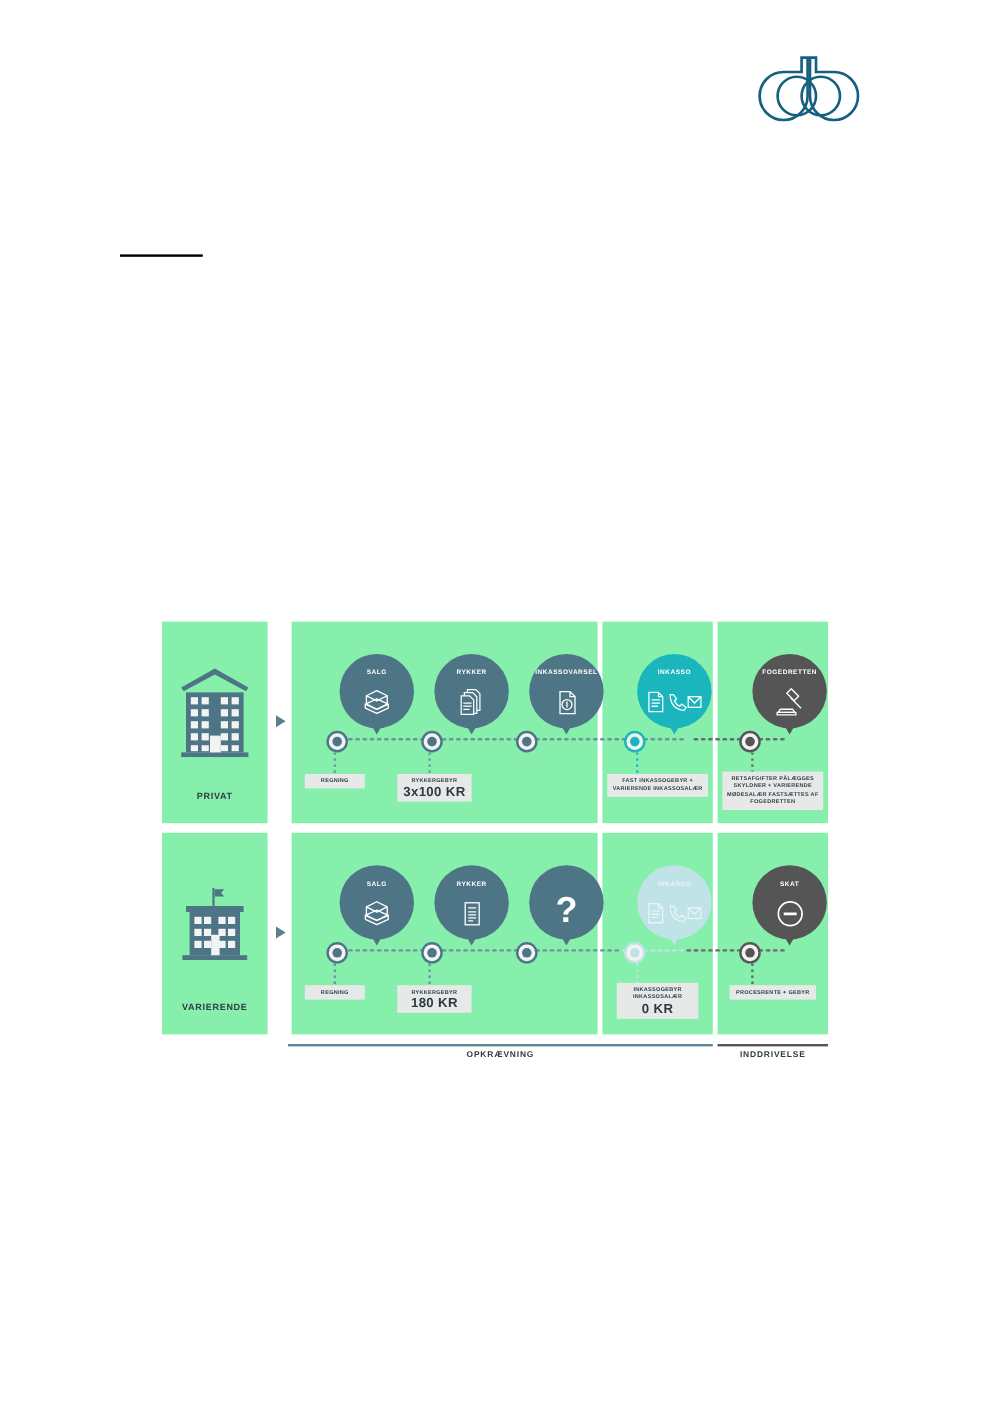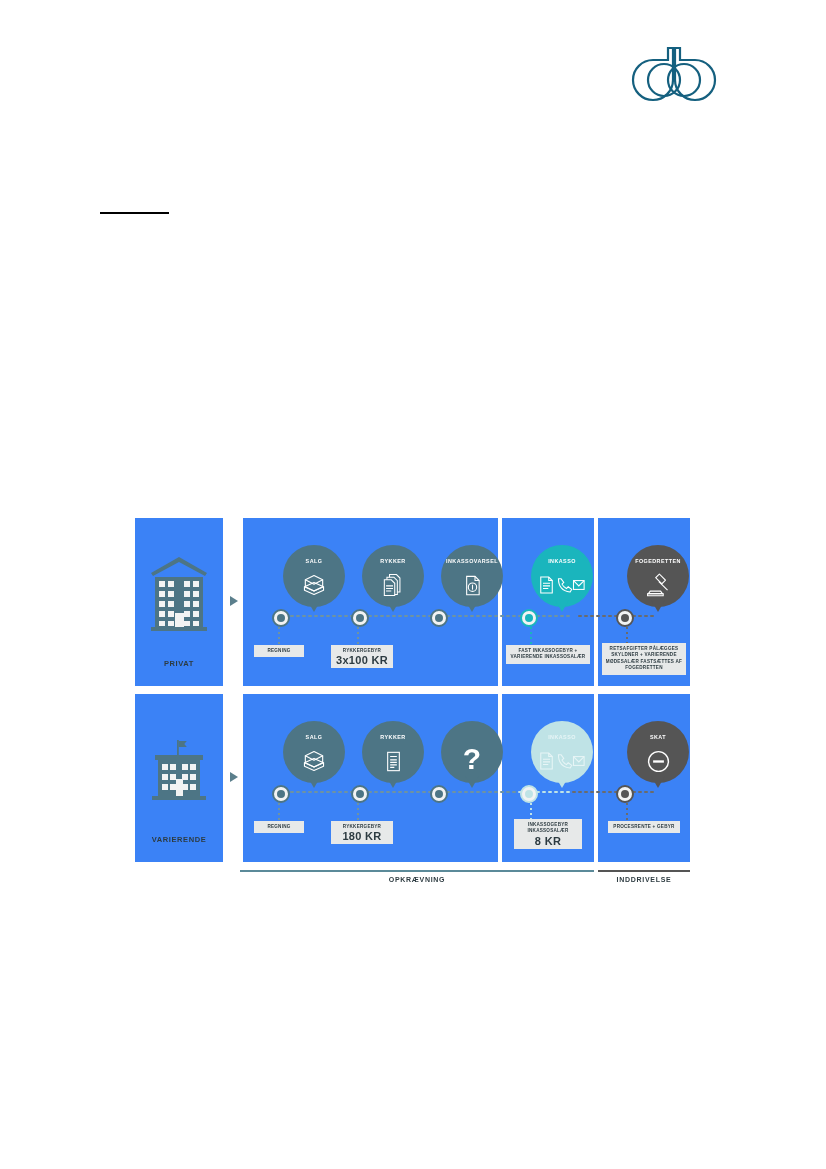--- a/index.html
+++ b/index.html
@@ -17,21 +17,21 @@
   
   .hrule{position:absolute;left:100px;top:212px;width:69px;height:2px;background:#000;}
 
   
   .diagram{position:absolute;left:135px;top:518px;width:555px;height:372px;}
 
   .row{position:absolute;left:0;width:555px;height:168px;}
   .row1{top:0;}
   .row2{top:176px;}
 
-  .panel{position:absolute;top:0;height:168px;background:#3b82f6;}
+  .panel{position:absolute;top:0;height:168px;background:#86efac;}
   .p-side{left:0;width:88px;}
   .p-main{left:108px;width:255px;}
   .p-mid{left:367px;width:92px;}
   .p-right{left:463px;width:92px;}
 
   .sidelabel{
     position:absolute;left:0;width:88px;bottom:18px;text-align:center;
     font-size:7.5px;font-weight:bold;letter-spacing:.6px;color:#2d3b41;
   }
 
@@ -378,21 +378,21 @@
 
       <div class="cap" style="left:119px;top:127px;width:50px;">
         <span>REGNING</span>
       </div>
       <div class="cap" style="left:196px;top:127px;width:62px;">
         <span>RYKKERGEBYR</span>
         <span class="big">180 KR</span>
       </div>
       <div class="cap" style="left:379px;top:125px;width:68px;">
         <span>INKASSOGEBYR INKASSOSALÆR</span>
-        <span class="big">8 KR</span>
+        <span class="big">0 KR</span>
       </div>
       <div class="cap" style="left:473px;top:127px;width:72px;">
         <span>PROCESRENTE + GEBYR</span>
       </div>
     </div>
 
     <div class="footbar" style="left:105px;top:352px;width:354px;background:#5b8a99;"></div>
     <div class="footbar" style="left:463px;top:352px;width:92px;background:#555555;"></div>
     <div class="foottxt" style="left:105px;top:358px;width:354px;">OPKRÆVNING</div>
     <div class="foottxt" style="left:463px;top:358px;width:92px;">INDDRIVELSE</div>

